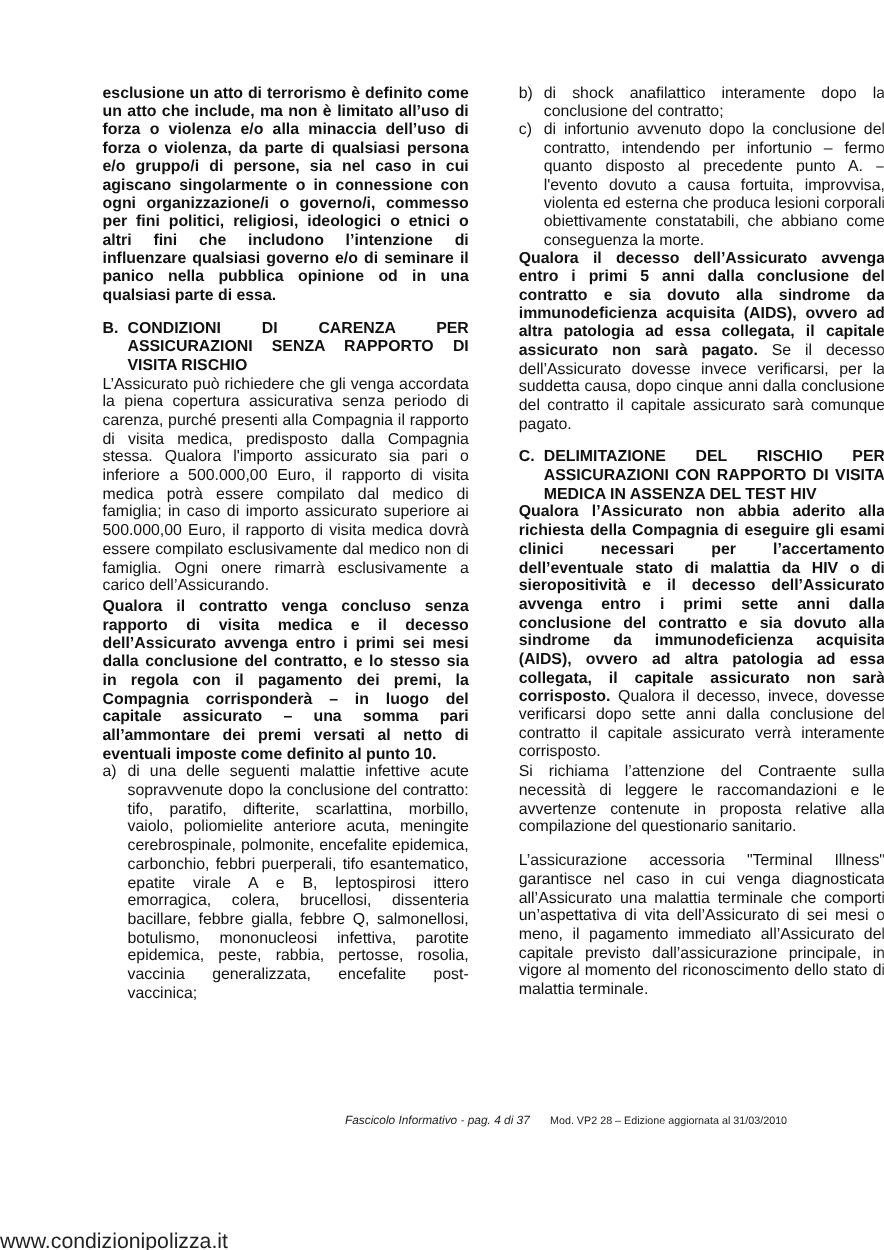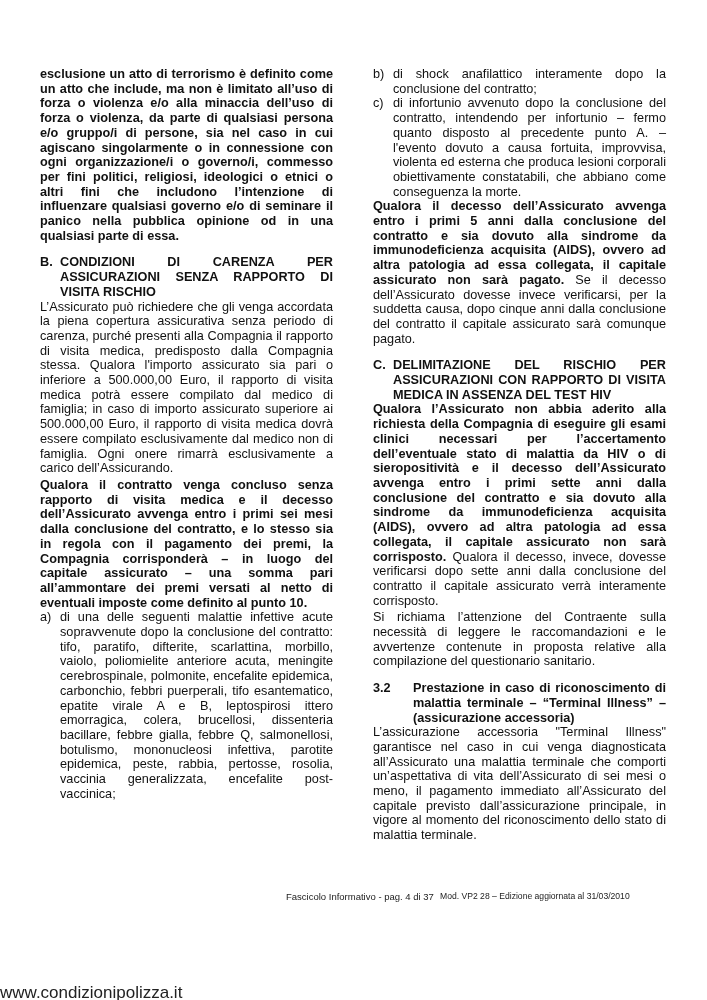--- a/index.html
+++ b/index.html
@@ -2,41 +2,41 @@
 <html><head>
 <meta charset="utf-8">
 <style>
   html, body { margin: 0; padding: 0; background: #ffffff; }
   body {
     width: 707px; height: 1000px; position: relative; overflow: hidden;
     font-family: "Liberation Sans", sans-serif; color: #111;
   }
   .col {
     position: absolute; top: 67px;
-    font-size: 12.7px; line-height: 14.7px; text-align: justify;
+    font-size: 12.7px; line-height: 14.7px; text-align: justify; margin-left: 42px;
   }
   .col-left { left: 40px; width: 293px; }
   .col-right { left: 373px; width: 293px; }
   p { margin: 0; }
   .b { font-weight: bold; }
   .u { }
   .gap { height: 12px; }
   .heading {
     display: flex; font-weight: bold; margin: 0;
   }
   .heading .num { width: 20px; flex: none; }
   .heading .num-wide { width: 40px; flex: none; }
   .heading .txt { flex: 1; text-align: justify; }
   .list-item { display: flex; }
   .list-item .mark { width: 20px; flex: none; }
   .list-item .txt { flex: 1; text-align: justify; }
   .footer {
     position: absolute; top: 891px; font-size: 9.5px; color: #222;
   }
-  .footer-left { left: 286px; }
+  .footer-left { left: 276px; font-style: italic; }
   .footer-right { left: 440px; font-size: 8.6px; }
   .watermark {
     position: absolute; left: 0; top: 983px; font-size: 17px; color: #222;
   }
 </style>
 </head>
 <body>
 
 <div class="col col-left">
   <p class="b">esclusione un atto di terrorismo è definito come un atto che include, ma non è limitato all’uso di forza o violenza e/o alla minaccia dell’uso di forza o violenza, da parte di qualsiasi persona e/o gruppo/i di persone, sia nel caso in cui agiscano singolarmente o in connessione con ogni organizzazione/i o governo/i, commesso per fini politici, religiosi, ideologici o etnici o altri fini che includono l’intenzione di influenzare qualsiasi governo e/o di seminare il panico nella pubblica opinione od in una qualsiasi parte di essa.</p>
@@ -64,22 +64,18 @@
   </div>
   <p><span class="b">Qualora il decesso dell’Assicurato avvenga entro i primi 5 anni dalla conclusione del contratto e sia dovuto alla sindrome da immunodeficienza acquisita (AIDS), ovvero ad altra patologia ad essa collegata, il capitale assicurato non sarà pagato.</span><span> Se il decesso dell’Assicurato dovesse invece verificarsi, per la suddetta causa, dopo cinque anni dalla conclusione del contratto il capitale assicurato sarà comunque pagato.</span></p>
   <div class="gap"></div>
   <div class="heading">
     <span class="num">C.</span>
     <span class="txt">DELIMITAZIONE DEL RISCHIO PER ASSICURAZIONI CON RAPPORTO DI VISITA MEDICA IN ASSENZA DEL TEST HIV</span>
   </div>
   <p><span class="b">Qualora l’Assicurato non abbia aderito alla richiesta della Compagnia di eseguire gli esami clinici necessari per l’accertamento dell’eventuale stato di malattia da HIV o di sieropositività e il decesso dell’Assicurato avvenga entro i primi sette anni dalla conclusione del contratto e sia dovuto alla sindrome da immunodeficienza acquisita (AIDS), ovvero ad altra patologia ad essa collegata, il capitale assicurato non sarà corrisposto.</span><span> Qualora il decesso, invece, dovesse verificarsi dopo sette anni dalla conclusione del contratto il capitale assicurato verrà interamente corrisposto.</span></p>
   <p class="u" style="margin-top:2px">Si richiama l’attenzione del Contraente sulla necessità di leggere le raccomandazioni e le avvertenze contenute in proposta relative alla compilazione del questionario sanitario.</p>
   <div class="gap"></div>
-  <div class="heading">
-    <span class="num-wide">3.2</span>
-    <span class="txt">Prestazione in caso di riconoscimento di malattia terminale – “Terminal Illness” – (assicurazione accessoria)</span>
-  </div>
   <p>L’assicurazione accessoria "Terminal Illness" garantisce nel caso in cui venga diagnosticata all’Assicurato una malattia terminale che comporti un’aspettativa di vita dell’Assicurato di sei mesi o meno, il pagamento immediato all’Assicurato del capitale previsto dall’assicurazione principale, in vigore al momento del riconoscimento dello stato di malattia terminale.</p>
 </div>
 
 <div class="footer footer-left">Fascicolo Informativo - pag. 4 di 37</div>
 <div class="footer footer-right">Mod. VP2 28 – Edizione aggiornata al 31/03/2010</div>
 <div class="watermark">www.condizionipolizza.it</div>
 
 </body></html>

